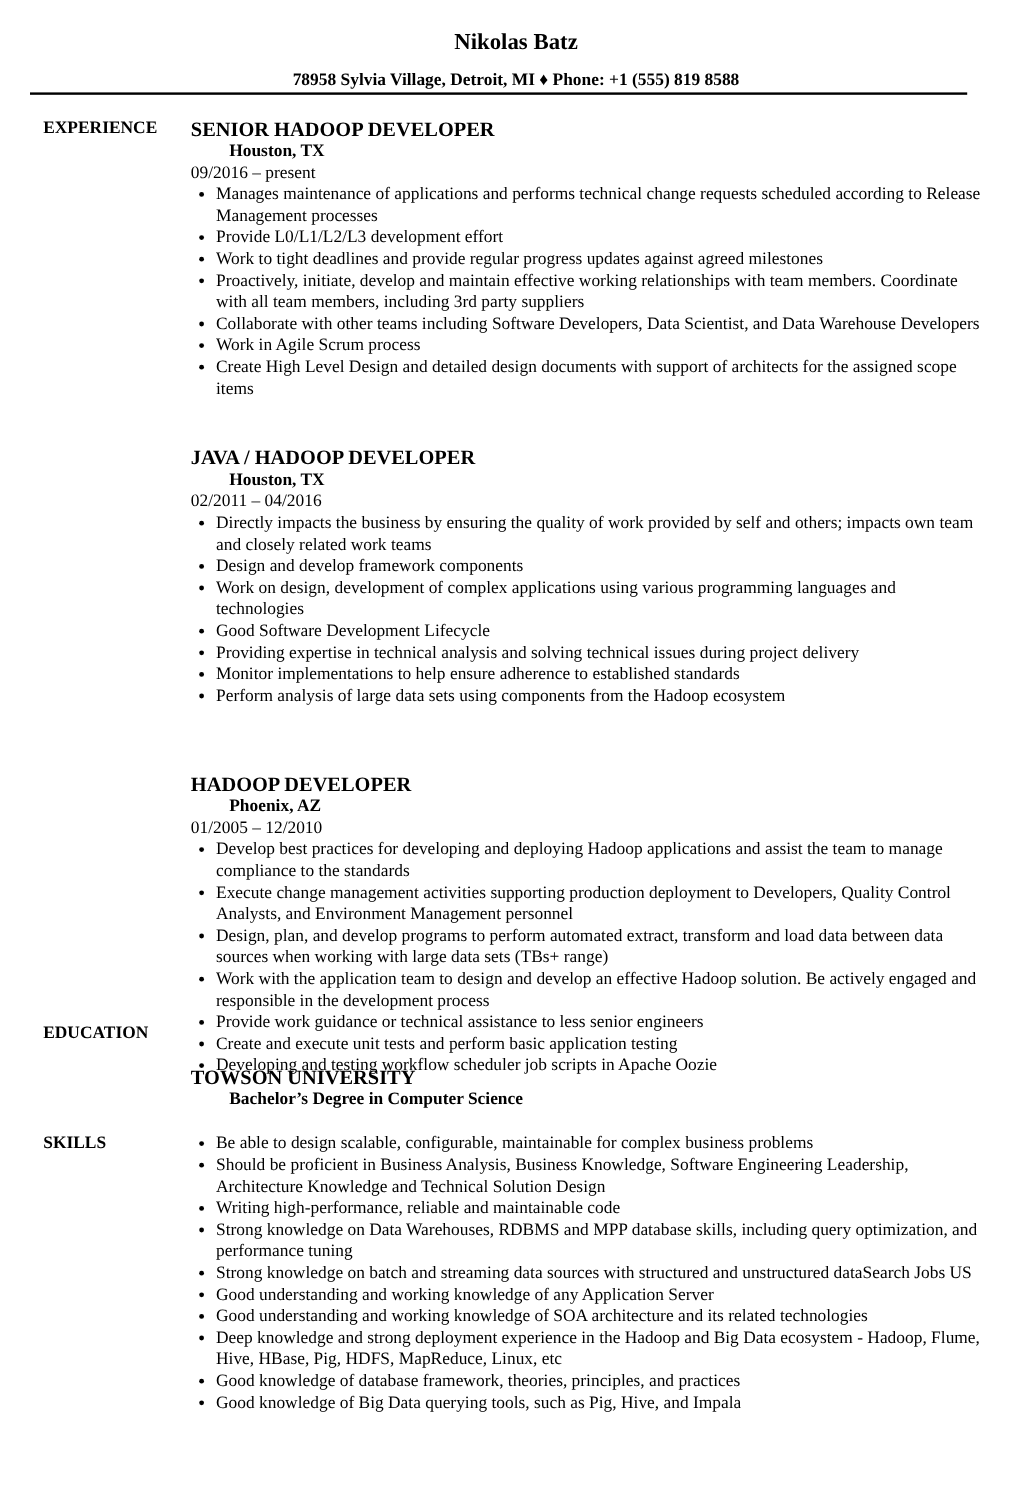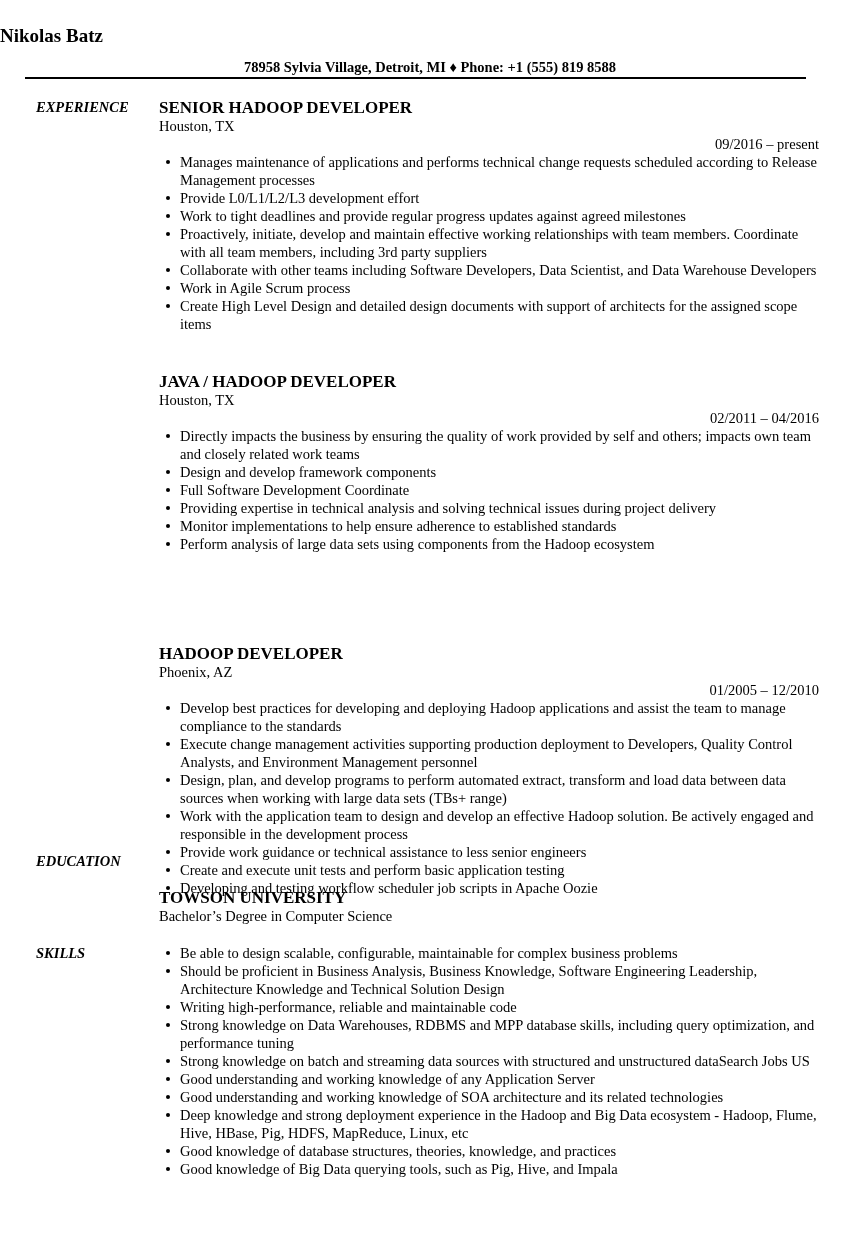--- a/index.html
+++ b/index.html
@@ -3,36 +3,36 @@
 <meta charset="utf-8">
 <style>
   html, body { margin: 0; padding: 0; background: #ffffff; }
   body {
     width: 860px; height: 1240px; position: relative; overflow: hidden;
     font-family: "Liberation Serif", "DejaVu Serif", serif;
     color: #000;
   }
   .name {
     position: absolute; top: 24px; left: 0; width: 860px;
-    text-align: left; font-weight: bold; font-size: 19px; line-height: 24px;
+    text-align: center; font-weight: bold; font-size: 19px; line-height: 24px;
   }
   .contact {
     position: absolute; top: 58px; left: 0; width: 860px;
     text-align: center; font-weight: bold; font-size: 14.5px; line-height: 18px;
   }
   .rule {
     position: absolute; top: 77px; left: 25px; width: 781px; height: 2px; background: #000;
   }
   .section-label {
-    position: absolute; left: 36px; font-weight: bold; font-size: 14.5px; line-height: 18px; font-style: italic;
+    position: absolute; left: 36px; font-weight: bold; font-size: 14.5px; line-height: 18px;
   }
   .block { position: absolute; left: 159px; width: 660px; font-size: 14.5px; line-height: 18px; }
   .job-title { font-weight: bold; font-size: 17px; line-height: 19px; }
-  .loc { font-weight: normal; font-size: 14.5px; line-height: 18px; }
-  .dates { font-size: 14.5px; line-height: 18px; text-align: right; }
+  .loc { font-weight: bold; font-size: 14.5px; line-height: 18px; margin-left: 32px; }
+  .dates { font-size: 14.5px; line-height: 18px; }
   ul { margin: 0; padding: 0 0 0 21px; list-style: none; }
   li { position: relative; font-size: 14.5px; line-height: 18px; }
   li::before {
     content: ""; position: absolute; left: -14px; top: 7px;
     width: 4px; height: 4px; border-radius: 50%; background: #000;
   }
 </style>
 </head>
 <body>
 
@@ -59,21 +59,22 @@
   </ul>
 </div>
 
 <div class="block" style="top:372px">
   <div class="job-title">JAVA / HADOOP DEVELOPER</div>
   <div class="loc">Houston, TX</div>
   <div class="dates">02/2011 – 04/2016</div>
   <ul>
     <li>Directly impacts the business by ensuring the quality of work provided by self and others; impacts own team and closely related work teams</li>
     <li>Design and develop framework components</li>
-    <li>Full Software Development Coordinate</li>
+    <li>Work on design, development of complex applications using various programming languages and technologies</li>
+    <li>Good Software Development Lifecycle</li>
     <li>Providing expertise in technical analysis and solving technical issues during project delivery</li>
     <li>Monitor implementations to help ensure adherence to established standards</li>
     <li>Perform analysis of large data sets using components from the Hadoop ecosystem</li>
   </ul>
 </div>
 
 <div class="block" style="top:644px">
   <div class="job-title">HADOOP DEVELOPER</div>
   <div class="loc">Phoenix, AZ</div>
   <div class="dates">01/2005 – 12/2010</div>
@@ -98,16 +99,16 @@
 <div class="block" style="top:944px">
   <ul>
     <li>Be able to design scalable, configurable, maintainable for complex business problems</li>
     <li>Should be proficient in Business Analysis, Business Knowledge, Software Engineering Leadership, Architecture Knowledge and Technical Solution Design</li>
     <li>Writing high-performance, reliable and maintainable code</li>
     <li>Strong knowledge on Data Warehouses, RDBMS and MPP database skills, including query optimization, and performance tuning</li>
     <li>Strong knowledge on batch and streaming data sources with structured and unstructured dataSearch Jobs US</li>
     <li>Good understanding and working knowledge of any Application Server</li>
     <li>Good understanding and working knowledge of SOA architecture and its related technologies</li>
     <li>Deep knowledge and strong deployment experience in the Hadoop and Big Data ecosystem - Hadoop, Flume, Hive, HBase, Pig, HDFS, MapReduce, Linux, etc</li>
-    <li>Good knowledge of database structures, theories, knowledge, and practices</li>
+    <li>Good knowledge of database framework, theories, principles, and practices</li>
     <li>Good knowledge of Big Data querying tools, such as Pig, Hive, and Impala</li>
   </ul>
 </div>
 
 </body></html>

